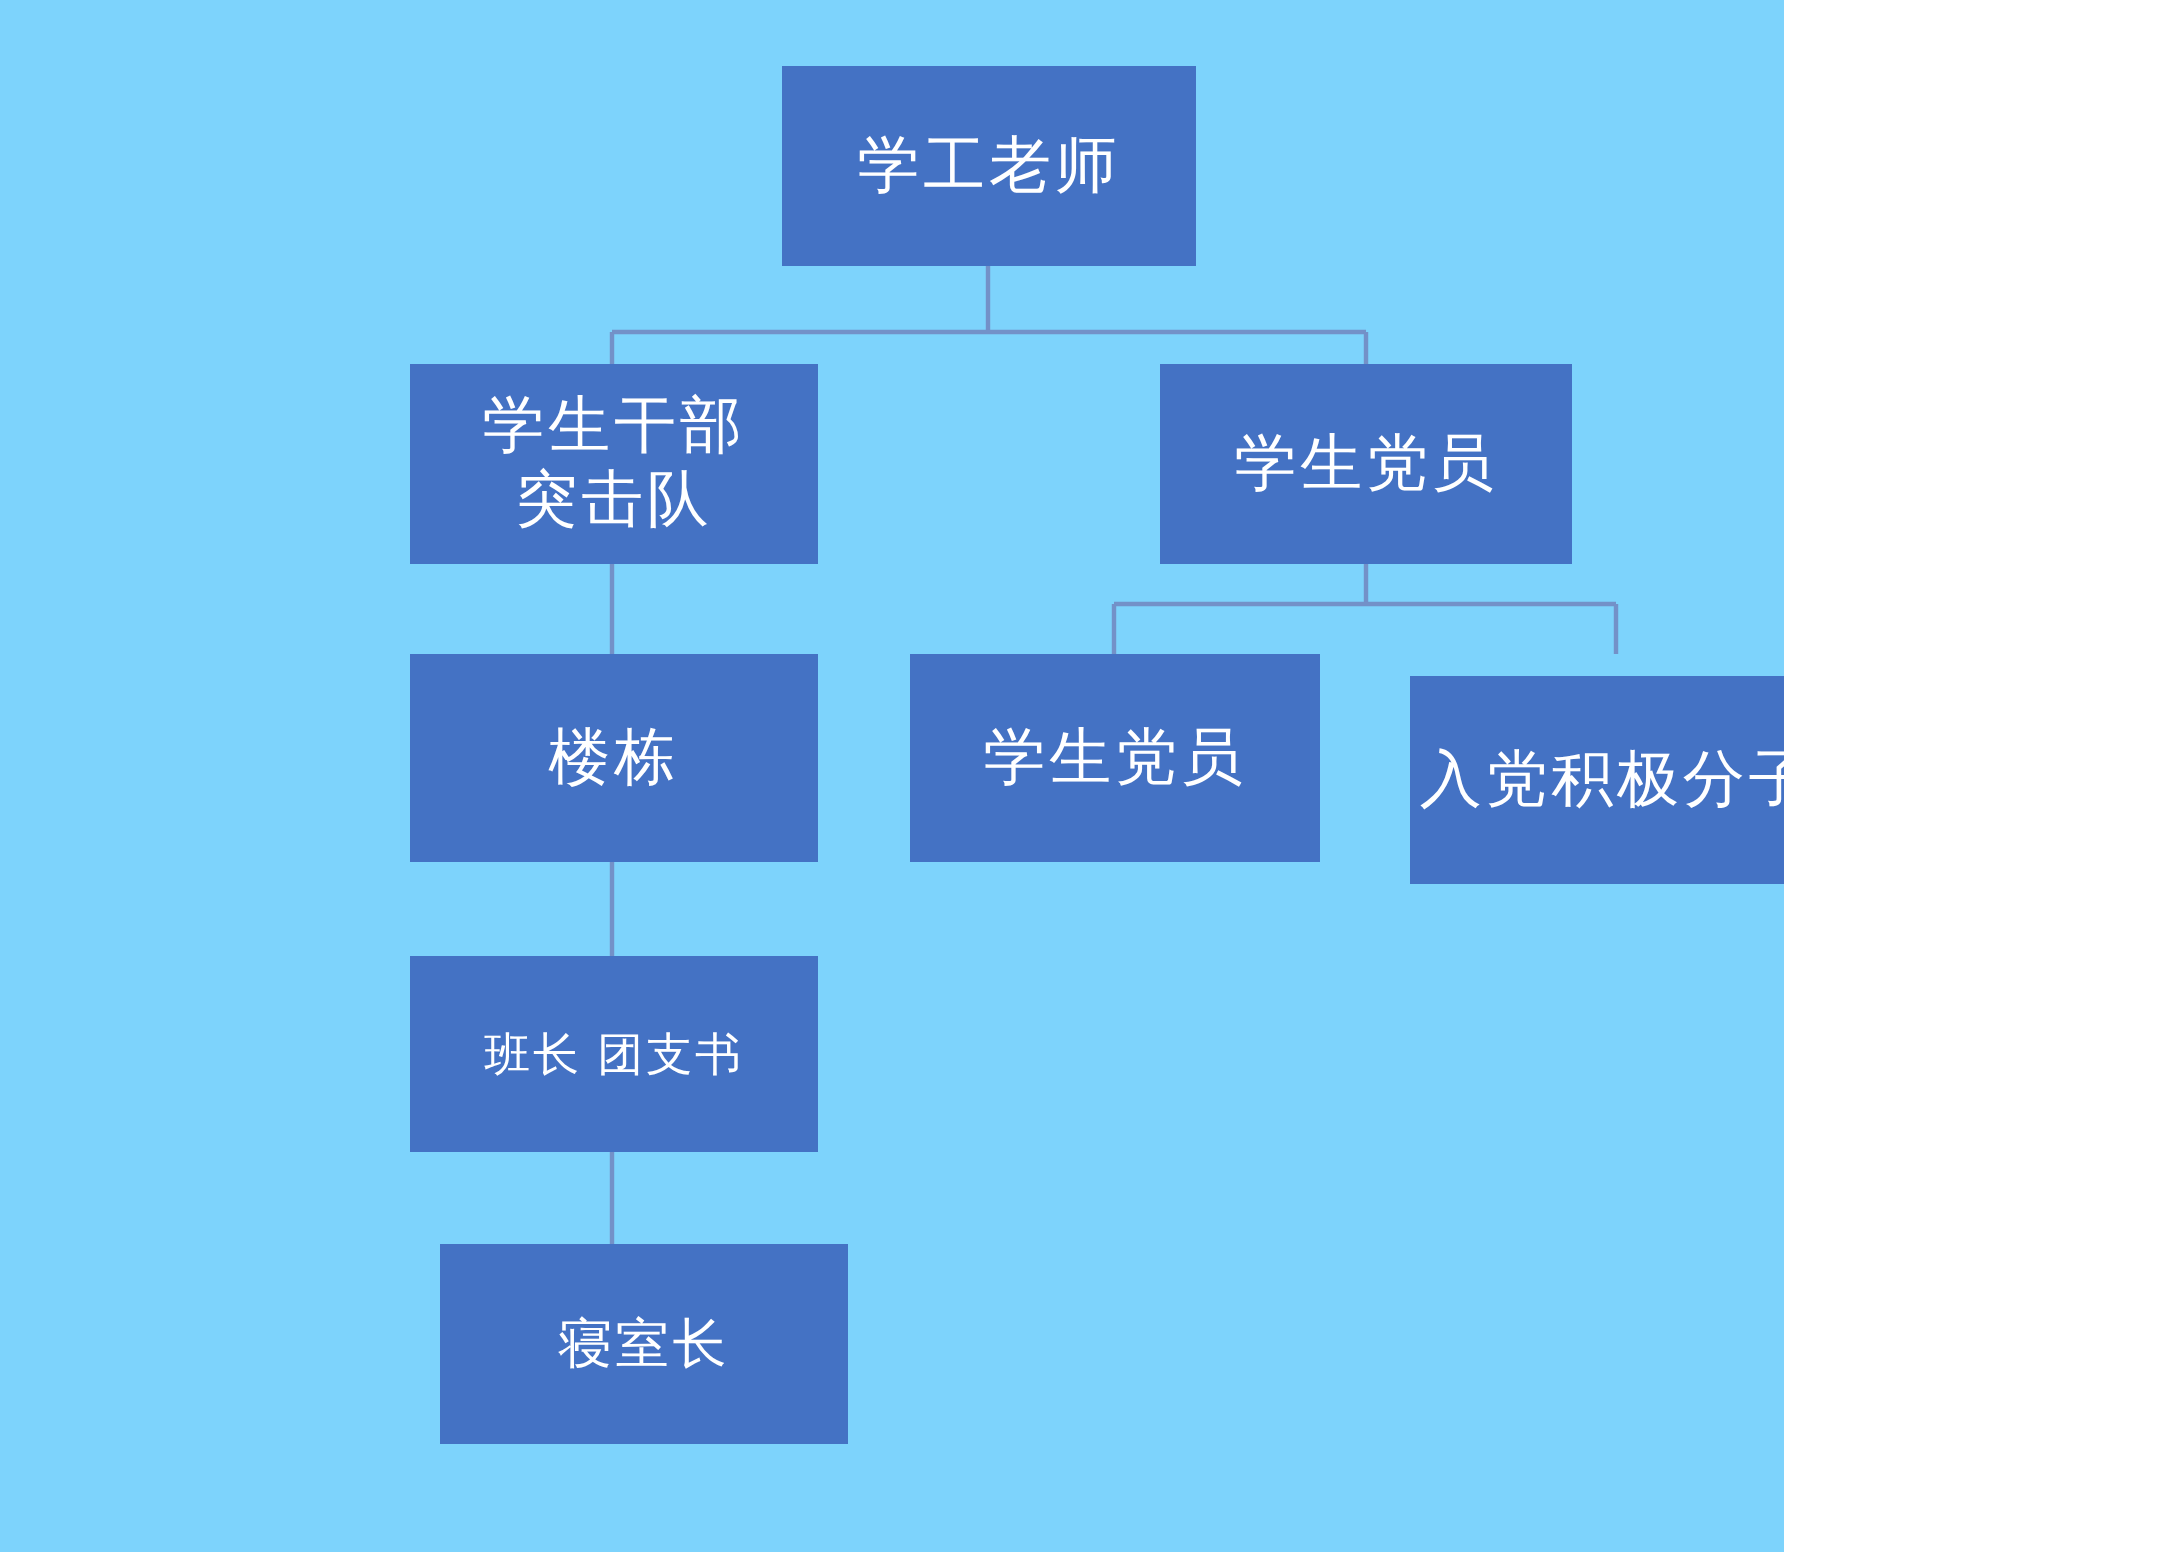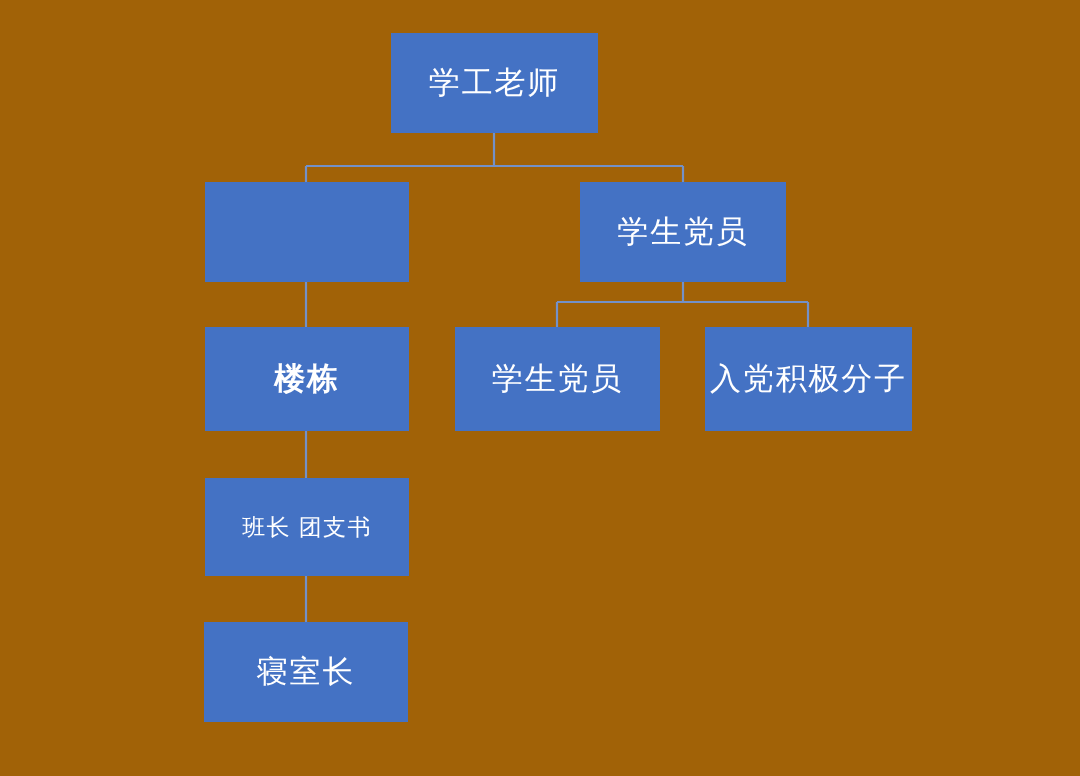--- a/index.html
+++ b/index.html
@@ -6,23 +6,23 @@
   html, body {
     margin: 0;
     padding: 0;
     background: #ffffff;
   }
   body {
     font-family: "Liberation Sans", "DejaVu Sans", sans-serif;
   }
   #canvas {
     position: relative;
-    width: 1080px;
+    width: 892px;
     height: 776px;
-    background: #a16207;
+    background: #7dd3fc;
     overflow: hidden;
   }
   
   #connectors {
     position: absolute;
     left: 0;
     top: 0;
     width: 1080px;
     height: 776px;
     z-index: 1;
@@ -42,25 +42,25 @@
     -webkit-font-smoothing: antialiased;
   }
   .node .line {
     display: block;
     white-space: pre;
   }
   
   .n-top      { left: 391px; top: 33px;  width: 207px; height: 100px; font-size: 31px; }
   .n-cadre    { left: 205px; top: 182px; width: 204px; height: 100px; font-size: 31px; line-height: 1.18; }
   .n-party    { left: 580px; top: 182px; width: 206px; height: 100px; font-size: 31px; line-height: 1.18; }
-  .n-building { left: 205px; top: 327px; width: 204px; height: 104px; font-size: 31px; line-height: 1.55; font-weight: bold; }
+  .n-building { left: 205px; top: 327px; width: 204px; height: 104px; font-size: 31px; line-height: 1.55; }
   .n-member   { left: 455px; top: 327px; width: 205px; height: 104px; font-size: 31px; }
-  .n-activist { left: 705px; top: 327px; width: 207px; height: 104px; font-size: 31px; }
+  .n-activist { left: 705px; top: 338px; width: 207px; height: 104px; font-size: 31px; }
   .n-monitor  { left: 205px; top: 478px; width: 204px; height: 98px;  font-size: 23px; }
-  .n-dorm     { left: 204px; top: 622px; width: 204px; height: 100px; font-size: 31px; align-items: center; }
+  .n-dorm     { left: 220px; top: 622px; width: 204px; height: 100px; font-size: 27px; align-items: center; }
 </style>
 </head>
 <body>
 
 <div id="canvas">
 
   <svg id="connectors" viewBox="0 0 1080 776" width="1080" height="776" aria-hidden="true">
     <g stroke="#7391C8" stroke-width="2.2" fill="none" stroke-linecap="butt">
 
       <path d="M494,133 L494,166"></path>
@@ -82,20 +82,22 @@
 
       <path d="M306,576 L306,622"></path>
     </g>
   </svg>
 
   <div class="node n-top">
     <span class="line">学工老师</span>
   </div>
 
   <div class="node n-cadre">
+    <span class="line">学生干部</span>
+    <span class="line">突击队</span>
   </div>
 
   <div class="node n-party">
     <span class="line">学生党员</span>
   </div>
 
   <div class="node n-building">
     <span class="line">楼栋</span>
   </div>
 

